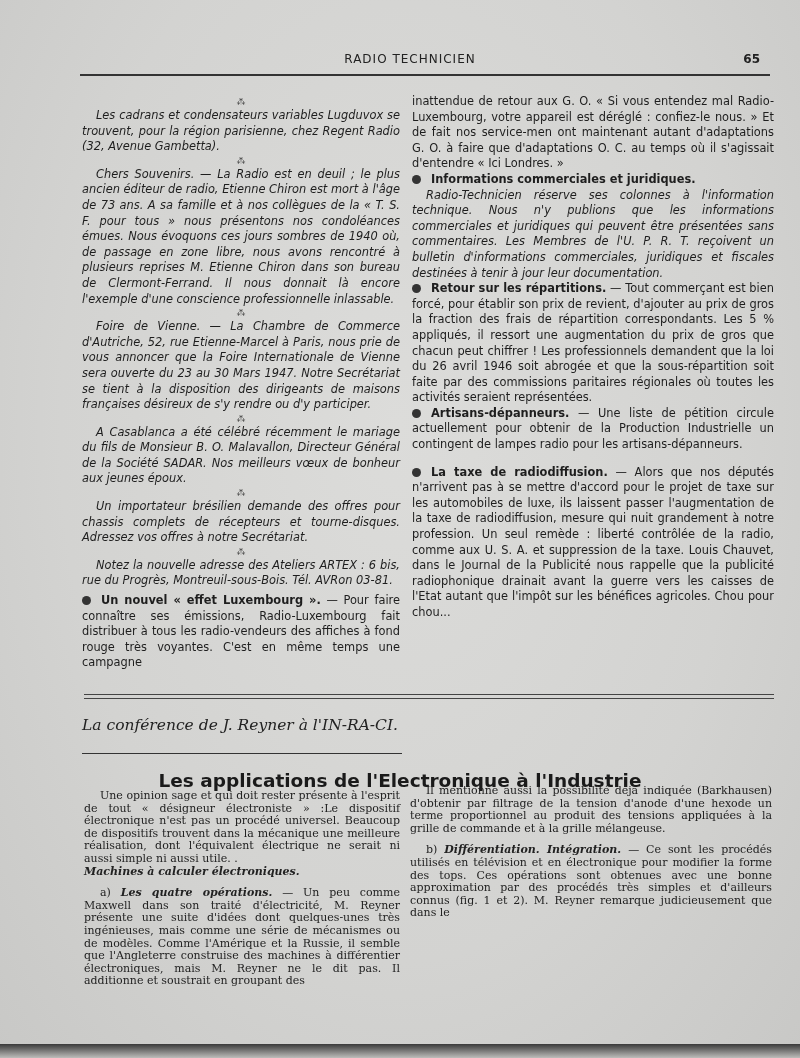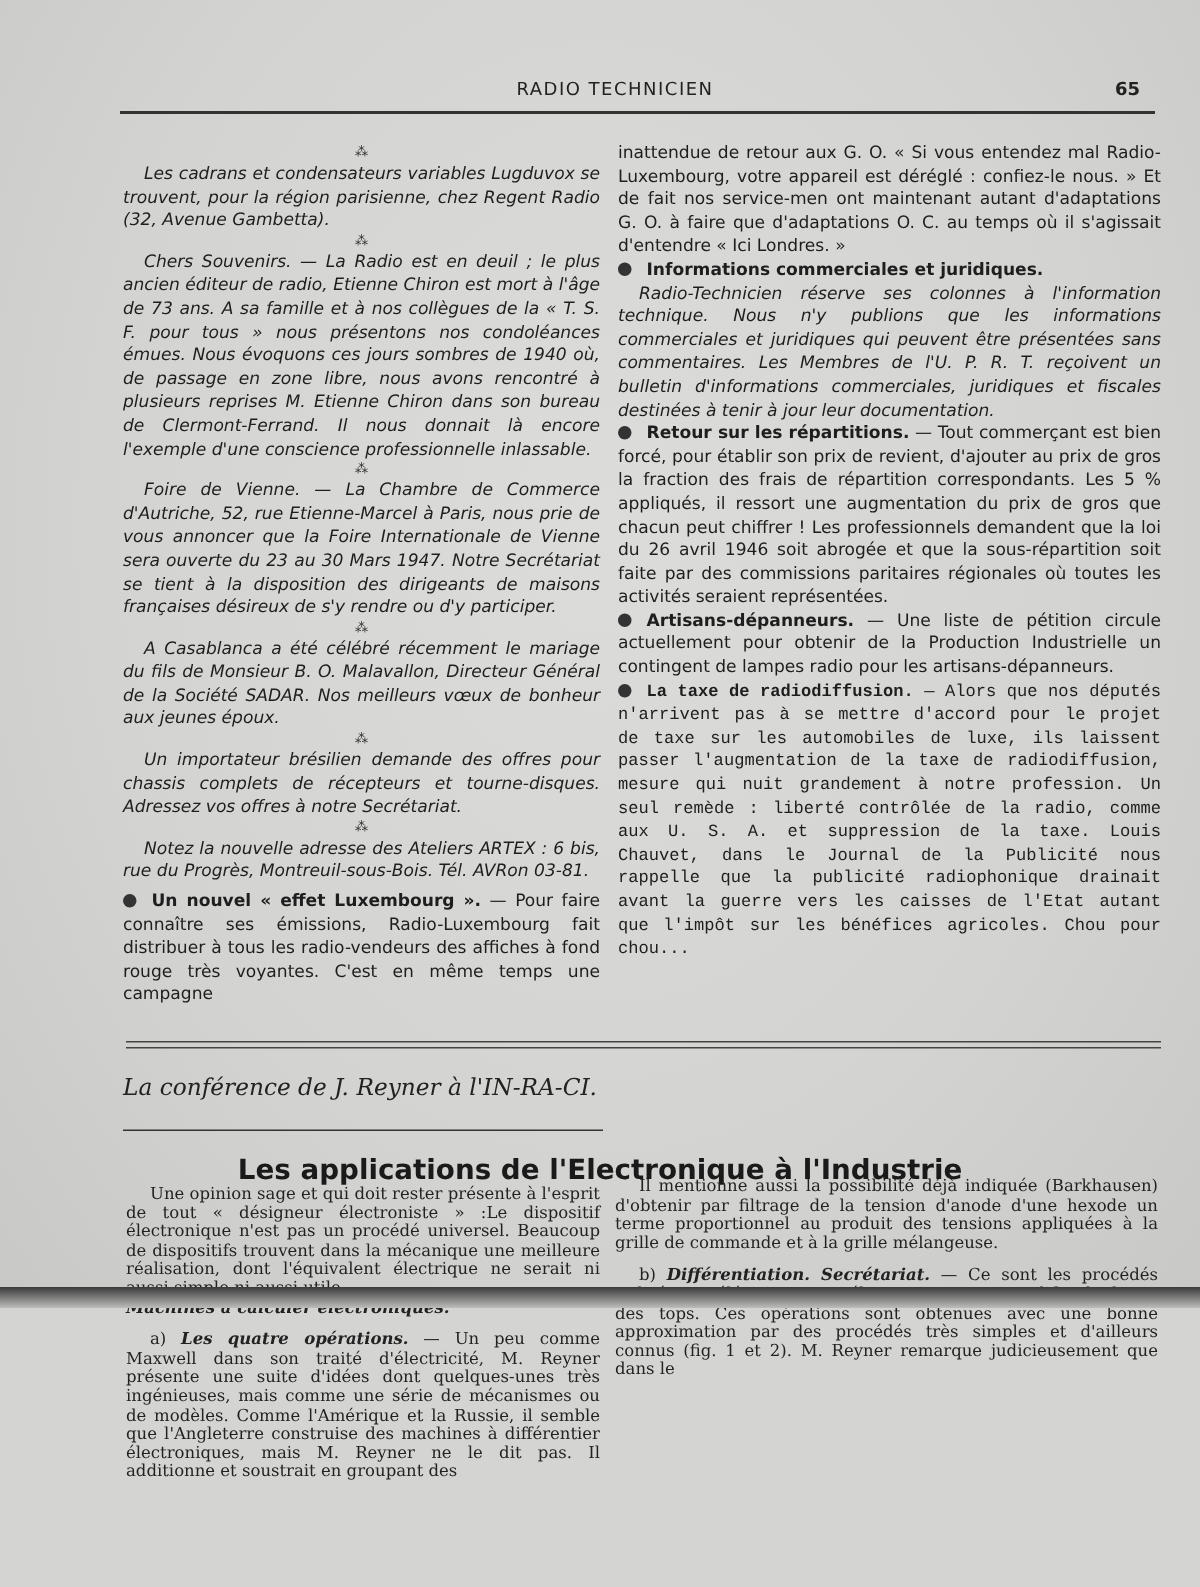--- a/index.html
+++ b/index.html
@@ -4,21 +4,21 @@
 <style>
   html, body { margin:0; padding:0; }
   body {
     width:800px; height:1058px; overflow:hidden;
     background:#d4d4d2;
     font-family:"DejaVu Sans", sans-serif;
     color:#1e1e1e;
     position:relative;
   }
   .page {
-    position:absolute; left:0; top:0; width:800px; height:872px;
+    position:absolute; left:0; top:0; width:800px; height:1058px;
     background: radial-gradient(ellipse at 50% 40%, #dcdcda 0%, #d3d3d1 60%, #c8c8c6 100%);
   }
   .edge-shadow {
     position:absolute; left:0; right:0; bottom:0; height:14px;
     background:linear-gradient(#3a3a3a,#bdbdbb);
   }
   .header {
     position:absolute; left:80px; top:50px; width:660px; height:22px;
   }
   .header-title {
@@ -107,37 +107,37 @@
     <p class="para">Radio-Technicien réserve ses colonnes à l'information technique. Nous n'y publions que les informations commerciales et juridiques qui peuvent être présentées sans commentaires. Les Membres de l'U. P. R. T. reçoivent un bulletin d'informations commerciales, juridiques et fiscales destinées à tenir à jour leur documentation.</p>
 
     <p class="para-noindent">
       <span class="bullet"></span><b class="lead">Retour sur les répartitions.</b><span> — Tout commerçant est bien forcé, pour établir son prix de revient, d'ajouter au prix de gros la fraction des frais de répartition correspondants. Les 5 % appliqués, il ressort une augmentation du prix de gros que chacun peut chiffrer ! Les professionnels demandent que la loi du 26 avril 1946 soit abrogée et que la sous-répartition soit faite par des commissions paritaires régionales où toutes les activités seraient représentées.</span>
     </p>
 
     <p class="para-noindent">
       <span class="bullet"></span><b class="lead">Artisans-dépanneurs.</b><span> — Une liste de pétition circule actuellement pour obtenir de la Production Industrielle un contingent de lampes radio pour les artisans-dépanneurs.</span>
     </p>
 
-    <p class="para-noindent" style="margin-top:2px;font-family:Liberation Mono, monospace;">
+    <p class="para-noindent" style="margin-top:12px;">
       <span class="bullet"></span><b class="lead">La taxe de radiodiffusion.</b><span> — Alors que nos députés n'arrivent pas à se mettre d'accord pour le projet de taxe sur les automobiles de luxe, ils laissent passer l'augmentation de la taxe de radiodiffusion, mesure qui nuit grandement à notre profession. Un seul remède : liberté contrôlée de la radio, comme aux U. S. A. et suppression de la taxe. Louis Chauvet, dans le Journal de la Publicité nous rappelle que la publicité radiophonique drainait avant la guerre vers les caisses de l'Etat autant que l'impôt sur les bénéfices agricoles. Chou pour chou...</span>
     </p>
   </div>
 
   <div class="section-rule"></div>
 
   <div class="kicker">La conférence de J. Reyner à l'IN-RA-CI.</div>
   <div class="headline">Les applications de l'Electronique à l'Industrie</div>
 
   <div class="body2 body2-left">
     <p>Une opinion sage et qui doit rester présente à l'esprit de tout « désigneur électroniste » :Le dispositif électronique n'est pas un procédé universel. Beaucoup de dispositifs trouvent dans la mécanique une meilleure réalisation, dont l'équivalent électrique ne serait ni aussi simple ni aussi utile. .</p>
     <p class="sub">Machines à calculer électroniques.</p>
     <div class="gap"></div>
     <p><span>a) </span><i>Les quatre opérations.</i><span> — Un peu comme Maxwell dans son traité d'électricité, M. Reyner présente une suite d'idées dont quelques-unes très ingénieuses, mais comme une série de mécanismes ou de modèles. Comme l'Amérique et la Russie, il semble que l'Angleterre construise des machines à différentier électroniques, mais M. Reyner ne le dit pas. Il additionne et soustrait en groupant des</span></p>
   </div>
 
   <div class="body2 body2-right">
     <p>Il mentionne aussi la possibilité déjà indiquée (Barkhausen) d'obtenir par filtrage de la tension d'anode d'une hexode un terme proportionnel au produit des tensions appliquées à la grille de commande et à la grille mélangeuse.</p>
     <div class="gap"></div>
-    <p><span>b) </span><i>Différentiation. Secrétariat.</i><span> — Ce sont les procédés utilisés en télévision et en électronique pour modifier la forme des tops. Ces opérations sont obtenues avec une bonne approximation par des procédés très simples et d'ailleurs connus (fig. 1 et 2). M. Reyner remarque judicieusement que dans le</span></p>
+    <p><span>b) </span><i>Différentiation. Intégration.</i><span> — Ce sont les procédés utilisés en télévision et en électronique pour modifier la forme des tops. Ces opérations sont obtenues avec une bonne approximation par des procédés très simples et d'ailleurs connus (fig. 1 et 2). M. Reyner remarque judicieusement que dans le</span></p>
   </div>
 
   <div class="edge-shadow"></div>
 </div>
 
 </body></html>

